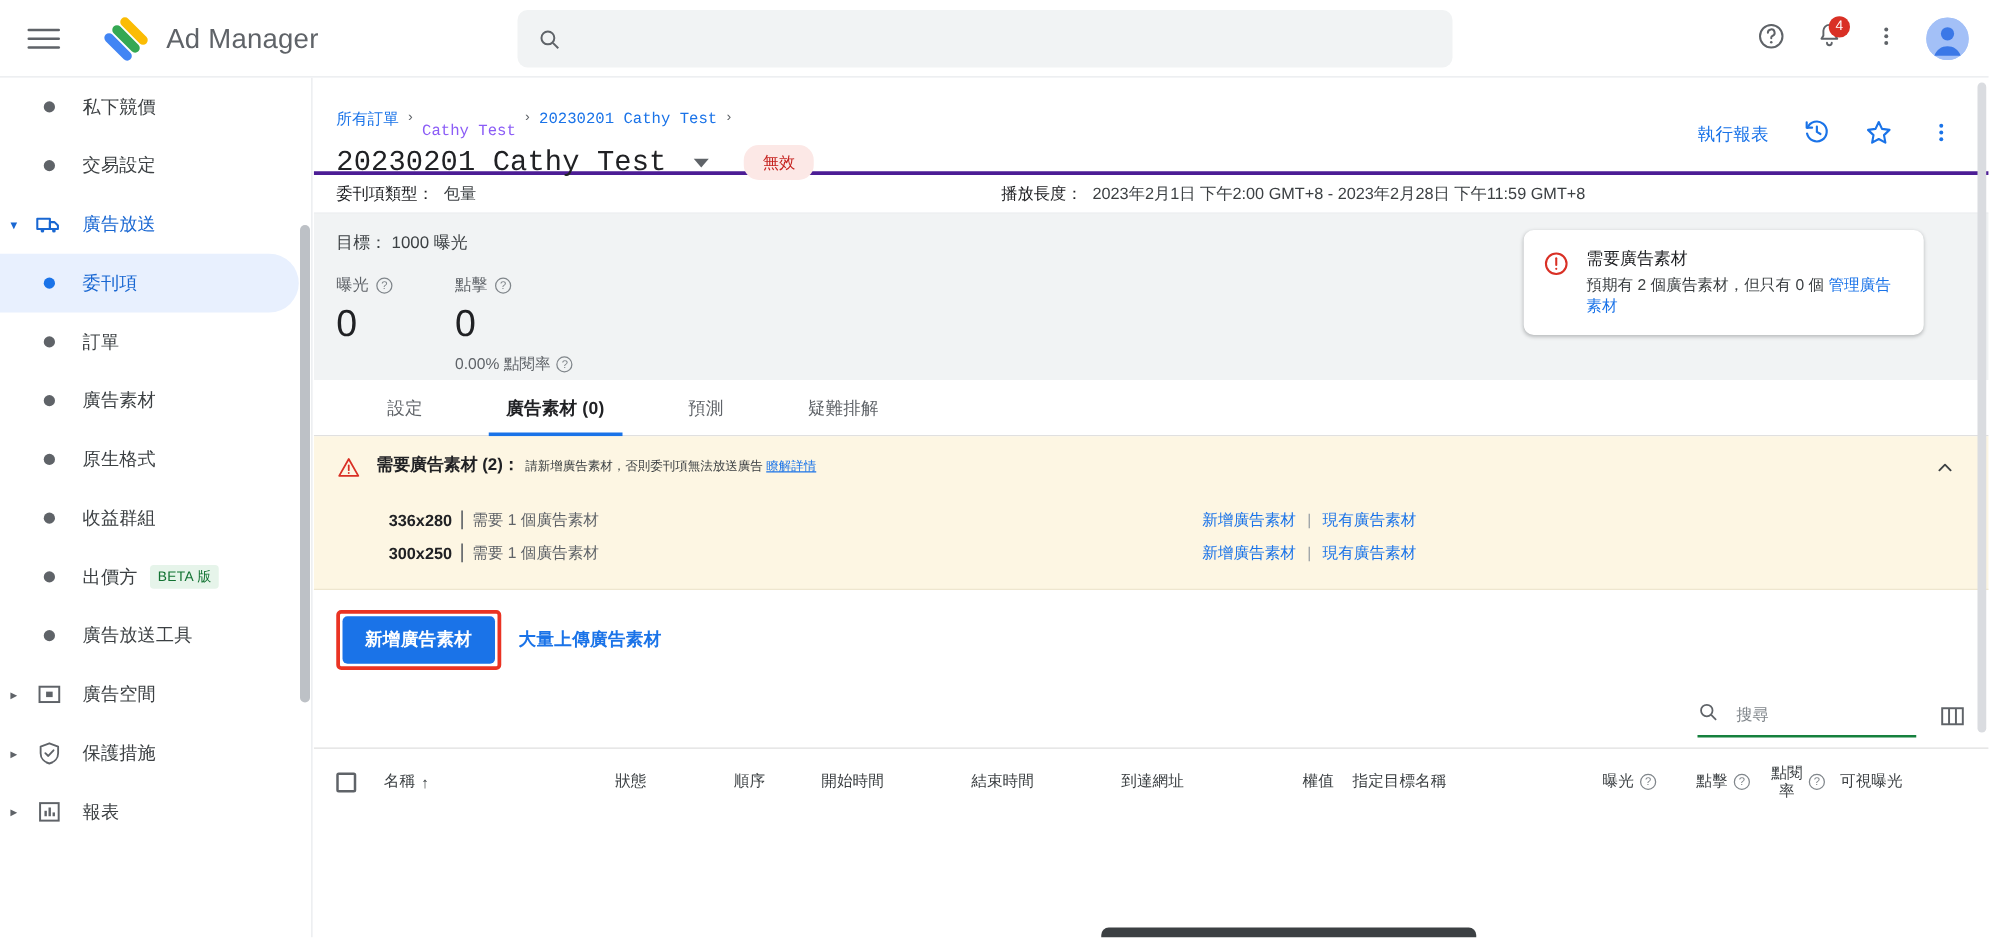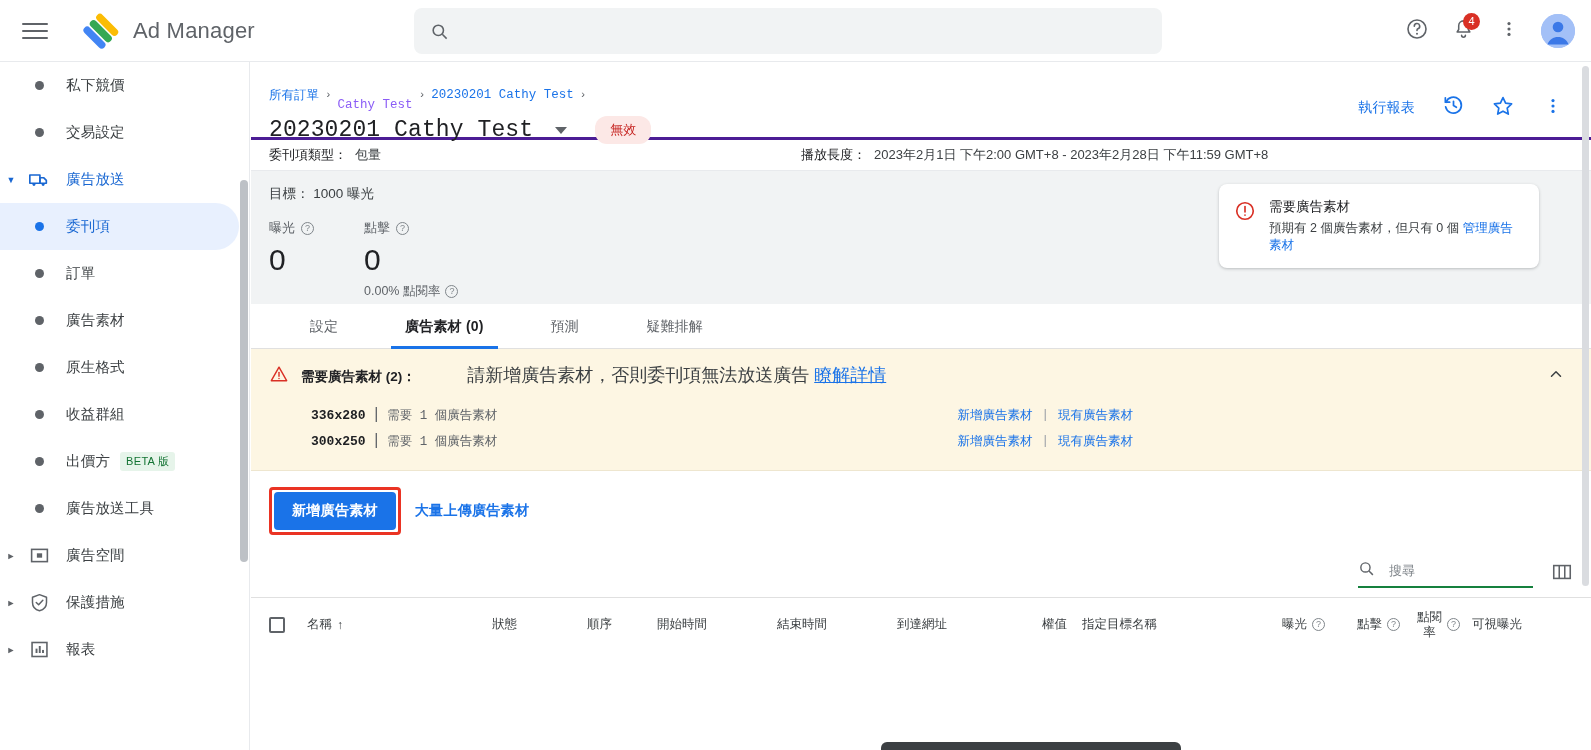--- a/index.html
+++ b/index.html
@@ -138,24 +138,24 @@
   .tab.active::after { content: ""; position: absolute; bottom: 0; left: 12px; right: 12px;
     height: 3px; background: #1a73e8; }
 
   
   .warn {
     background: #fdf6e3; padding: 14px 18px 16px 18px; position: relative;
     border-bottom: 1px solid #eee6cf;
   }
   .warn-top { display: flex; align-items: flex-start; gap: 12px; }
   .warn-title { font-size: 13.5px; color: #202124; font-weight: 700; }
-  .warn-desc { font-size: 18px; color: #3c4043; font-weight: 400; margin-left: 47px; }
+  .warn-desc { font-size: 10px; color: #3c4043; font-weight: 400; }
   .warn-desc a { color: #1a73e8; text-decoration: underline; cursor: pointer; }
   .warn-rows { margin-top: 14px; }
-  .warn-row { display: flex; align-items: center; height: 26px; padding-left: 42px; font-family: Liberation Mono, monospace; }
+  .warn-row { display: flex; align-items: center; height: 26px; padding-left: 42px; }
   .size-label { font-size: 13px; color: #202124; font-weight: 700; }
   .size-pipe { color: #5f6368; margin: 0 6px; font-weight: 400; }
   .size-need { font-size: 12.5px; color: #5f6368; }
   .warn-links { margin-left: auto; display: flex; align-items: center; gap: 9px;
     font-size: 12.5px; padding-right: 440px; }
   .warn-links a { color: #1a73e8; text-decoration: none; cursor: pointer; }
   .warn-links .vsep { color: #9aa0a6; }
   .warn-collapse { position: absolute; right: 22px; top: 14px; cursor: pointer;
     width: 26px; height: 26px; display: flex; align-items: center; justify-content: center; }
 

